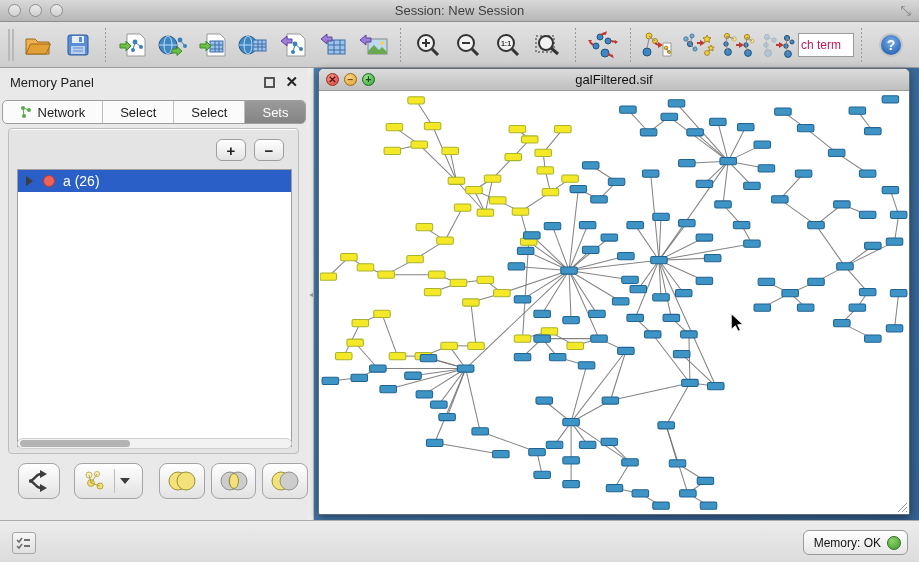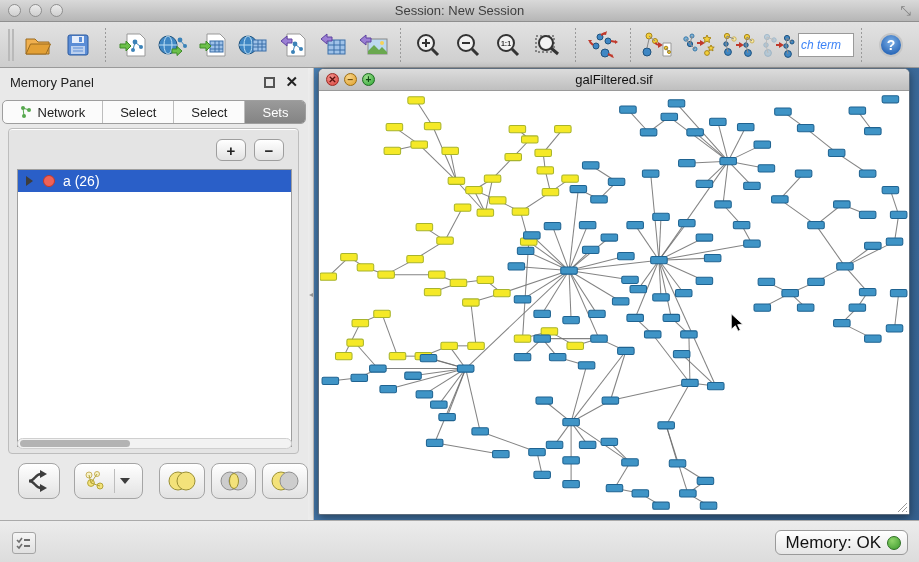--- a/index.html
+++ b/index.html
@@ -19,21 +19,21 @@
   .toolbar { position:absolute; left:0; top:22px; width:919px; height:46px;
     background:linear-gradient(#e2e2e2,#cdcdcd); border-bottom:1px solid #9a9a9a;
     display:flex; align-items:center; padding-left:4px; }
   .tb-grip { width:6px; height:32px; border-left:2px solid #b9b9b9; border-right:2px solid #b9b9b9; margin:0 4px; }
   .tsep { width:1px; height:34px; margin:0 7px;
     background:repeating-linear-gradient(#9a9a9a 0 2px, transparent 2px 4px); }
   .tbtn { width:40px; height:38px; display:flex; align-items:center; justify-content:center;
     border-radius:4px; }
   .tbtn svg { display:block; }
   .searchbox { width:56px; height:24px; background:#fff; border:1px solid #9a9a9a;
-    font-style:italic; color:#3b82f6; font-size:12px; display:flex; align-items:center;
+    color:#be185d; font-size:12px; display:flex; align-items:center;
     padding-left:2px; overflow:hidden; white-space:nowrap; }
   .helpbtn { width:24px; height:24px; border-radius:50%; margin-left:10px;
     background:radial-gradient(circle at 50% 35%, #7db1e8, #2f6cbb 70%);
     border:2px solid #c6c6c6; color:#fff; font-weight:bold; font-size:14px;
     display:flex; align-items:center; justify-content:center; }
 
   
   .cpanel { position:absolute; left:0; top:68px; width:308px; height:452px; background:#e9e9e9; }
   .cp-header { height:28px; display:flex; align-items:center; padding:0 10px;
     color:#222; }
@@ -97,21 +97,21 @@
   .grip { position:absolute; right:1px; bottom:1px; }
 
   
   .statusbar { position:absolute; left:0; top:520px; width:919px; height:42px;
     background:linear-gradient(#ececec,#dcdcdc); border-top:1px solid #aaa; }
   .task-btn { position:absolute; left:12px; top:11px; width:24px; height:22px;
     border:1px solid #a5a5a5; background:linear-gradient(#f6f6f6,#e0e0e0); border-radius:3px;
     display:flex; align-items:center; justify-content:center; }
   .mem-pill { position:absolute; right:11px; top:9px; height:25px; padding:0 6px 0 10px;
     border:1px solid #9a9a9a; border-radius:6px; background:linear-gradient(#ffffff,#e6e6e6);
-    display:flex; align-items:center; font-size:17px; color:#111; gap:6px; }
+    display:flex; align-items:center; font-size:12px; color:#111; gap:6px; }
   .mem-dot { width:14px; height:14px; border-radius:50%; background:radial-gradient(circle at 35% 30%,#8fd46a,#3c9a2e); border:1px solid #2c6f22; }
 </style>
 </head>
 <body>
 
 <div class="titlebar">
   <div class="tl-group">
     <div class="tl"></div>
     <div class="tl"></div>
     <div class="tl"></div>

